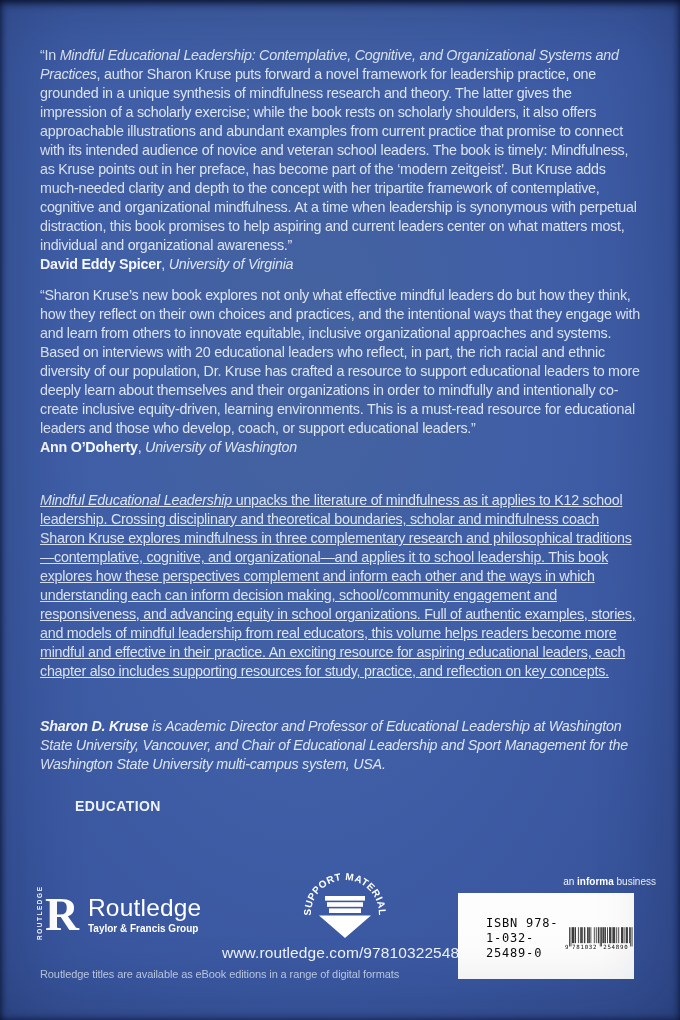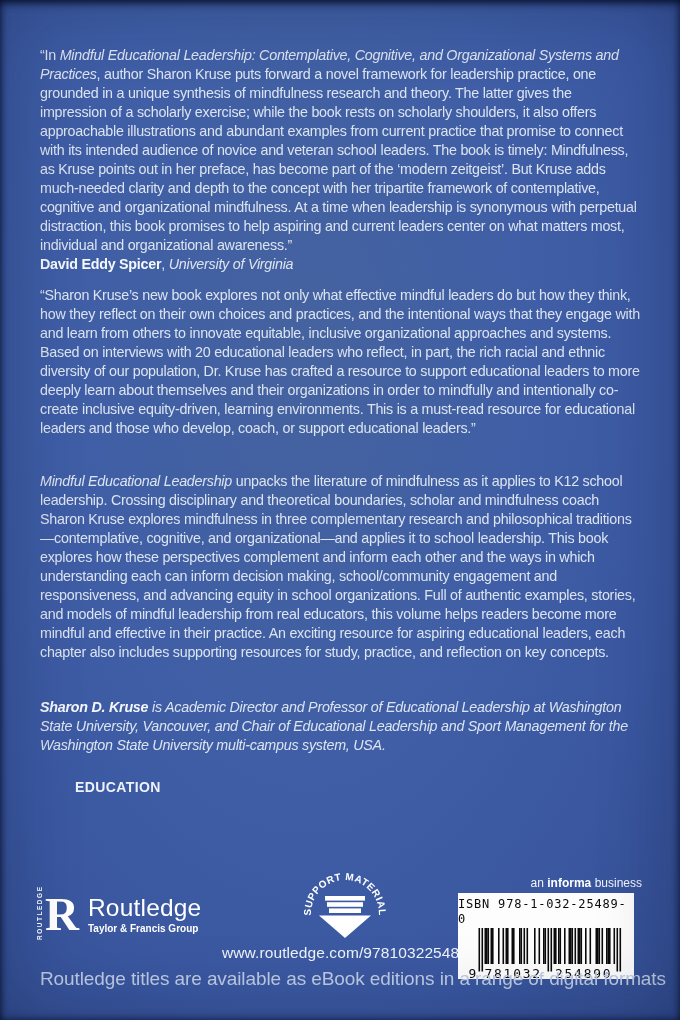--- a/index.html
+++ b/index.html
@@ -20,21 +20,21 @@
                inset 0 -4px 10px -4px rgba(5,12,35,.5),
                inset 0 0 80px rgba(10,20,50,.28);
   }
   .content{position:absolute;left:40px;top:46px;width:600px;}
   p{margin:0;font-size:14.3px;line-height:19px;letter-spacing:-0.25px;}
   .quote-block{margin:0 0 12px 0;}
   .quote-block.second{margin-bottom:34px;}
   .attribution b{color:#f4f7fb;font-weight:700;}
   i{font-style:italic;}
   b{font-weight:700;color:#f4f7fb;text-align:center;}
-  .description{margin-bottom:36px;}
+  .description{margin-bottom:36px;text-decoration:underline;}
   .bio{margin-bottom:0;font-style:italic;}
   .category{margin-top:24px;font-size:14px;font-weight:700;letter-spacing:.4px;color:#eef2f9;padding-left:35px;}
 
   
   .rlogo{position:absolute;left:36px;top:888px;display:flex;align-items:center;height:54px;}
   .rlogo-strip{
     writing-mode:vertical-rl;transform:rotate(180deg);
     font-size:6.4px;font-weight:700;letter-spacing:1.6px;color:#fff;
     height:50px;text-align:center;margin-right:2px;
   }
@@ -42,50 +42,51 @@
   .rlogo-name{font-size:24.5px;color:#fff;letter-spacing:.2px;line-height:1;}
   .rlogo-group{font-size:10px;font-weight:700;color:#fff;margin-top:2px;}
 
   .url-left{position:absolute;left:38px;top:944px;font-size:15.5px;color:#eef3fa;letter-spacing:.1px;}
   .url-center{position:absolute;left:222px;top:944px;width:250px;text-align:center;font-size:15.5px;color:#eef3fa;letter-spacing:.1px;}
 
   
   .badge{position:absolute;left:299px;top:868px;width:92px;height:78px;}
   .badge-arc-text{fill:#fff;font-weight:700;font-size:10px;letter-spacing:.5px;font-family:"Liberation Sans",sans-serif;}
 
-  .informa{position:absolute;right:38px;top:876px;font-size:12px;color:#f2f5fb;}
+  .informa{position:absolute;right:24px;top:876px;font-size:10px;color:#f2f5fb;}
   .informa b{color:#fff;}
 
   
   .barcode-box{
     position:absolute;left:458px;top:893px;width:176px;height:86px;
-    background:#fdfdfd;display:flex;flex-direction:column;align-items:center;
-    padding-top:4px;box-sizing:border-box;
+    background:#fdfdfd;display:flex;flex-direction:row;align-items:center;
+    padding-top:4px;box-sizing:border-box;padding-left:28px;
   }
   .isbn-label{font-family:"DejaVu Sans Mono", monospace;font-size:12px;letter-spacing:.8px;color:#0a0a0a;line-height:15px;}
   #barcode-svg{margin-top:1px;}
   #barcode-svg rect{fill:#0a0a0a;}
   #barcode-svg text{font-family:"DejaVu Sans Mono", monospace;font-size:8.6px;fill:#0a0a0a;}
 
-  .footer-note{position:absolute;left:40px;top:968px;font-size:19px;color:#bfcce3;letter-spacing:-0.1px;}
+  .footer-note{position:absolute;left:40px;top:968px;font-size:11px;color:#bfcce3;letter-spacing:-0.1px;}
 </style>
 </head>
 <body>
 
 <div class="cover">
 
   <div class="content">
 
     <div class="quote-block">
       <p class="quote"><span>“In </span><i>Mindful Educational Leadership: Contemplative, Cognitive, and Organizational Systems and Practices</i><span>, author Sharon Kruse puts forward a novel framework for leadership practice, one grounded in a unique synthesis of mindfulness research and theory. The latter gives the impression of a scholarly exercise; while the book rests on scholarly shoulders, it also offers approachable illustrations and abundant examples from current practice that promise to connect with its intended audience of novice and veteran school leaders. The book is timely: Mindfulness, as Kruse points out in her preface, has become part of the ‘modern zeitgeist’. But Kruse adds much-needed clarity and depth to the concept with her tripartite framework of contemplative, cognitive and organizational mindfulness. At a time when leadership is synonymous with perpetual distraction, this book promises to help aspiring and current leaders center on what matters most, individual and organizational awareness.”</span></p>
       <p class="attribution"><b>David Eddy Spicer</b><span>, </span><i>University of Virginia</i></p>
     </div>
 
     <div class="quote-block second">
       <p class="quote"><span>“Sharon Kruse’s new book explores not only what effective mindful leaders do but how they think, how they reflect on their own choices and practices, and the intentional ways that they engage with and learn from others to innovate equitable, inclusive organizational approaches and systems. Based on interviews with 20 educational leaders who reflect, in part, the rich racial and ethnic diversity of our population, Dr. Kruse has crafted a resource to support educational leaders to more deeply learn about themselves and their organizations in order to mindfully and intentionally co-create inclusive equity-driven, learning environments. This is a must-read resource for educational leaders and those who develop, coach, or support educational leaders.”</span></p>
+      <p class="attribution"><b>Ann O’Doherty</b><span>, </span><i>University of Washington</i></p>
     </div>
 
     <div class="description">
       <p><i>Mindful Educational Leadership</i><span> unpacks the literature of mindfulness as it applies to K12 school leadership. Crossing disciplinary and theoretical boundaries, scholar and mindfulness coach Sharon Kruse explores mindfulness in three complementary research and philosophical traditions—contemplative, cognitive, and organizational—and applies it to school leadership. This book explores how these perspectives complement and inform each other and the ways in which understanding each can inform decision making, school/community engagement and responsiveness, and advancing equity in school organizations. Full of authentic examples, stories, and models of mindful leadership from real educators, this volume helps readers become more mindful and effective in their practice. An exciting resource for aspiring educational leaders, each chapter also includes supporting resources for study, practice, and reflection on key concepts.</span></p>
     </div>
 
     <div class="bio">
       <p><b>Sharon D. Kruse</b><span> is Academic Director and Professor of Educational Leadership at Washington State University, Vancouver, and Chair of Educational Leadership and Sport Management for the Washington State University multi-campus system, USA.</span></p>
     </div>
 

